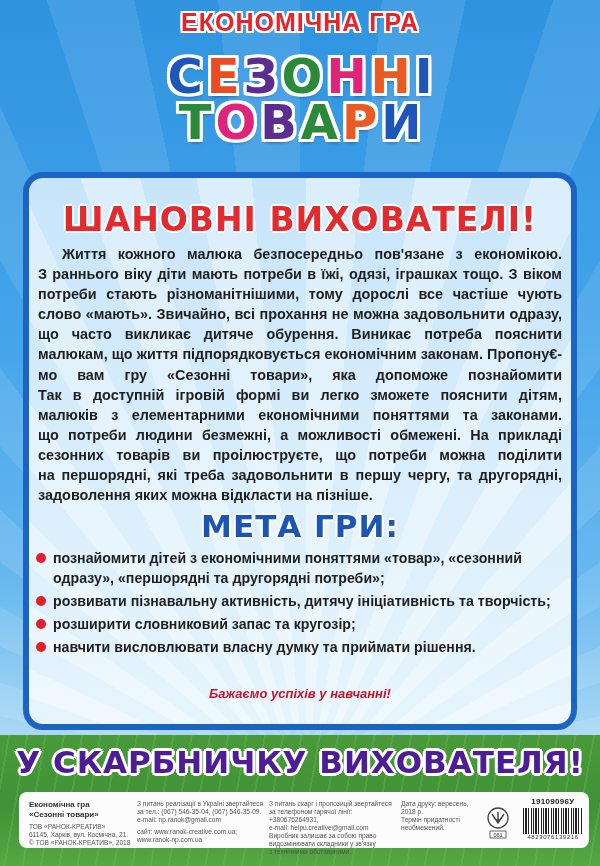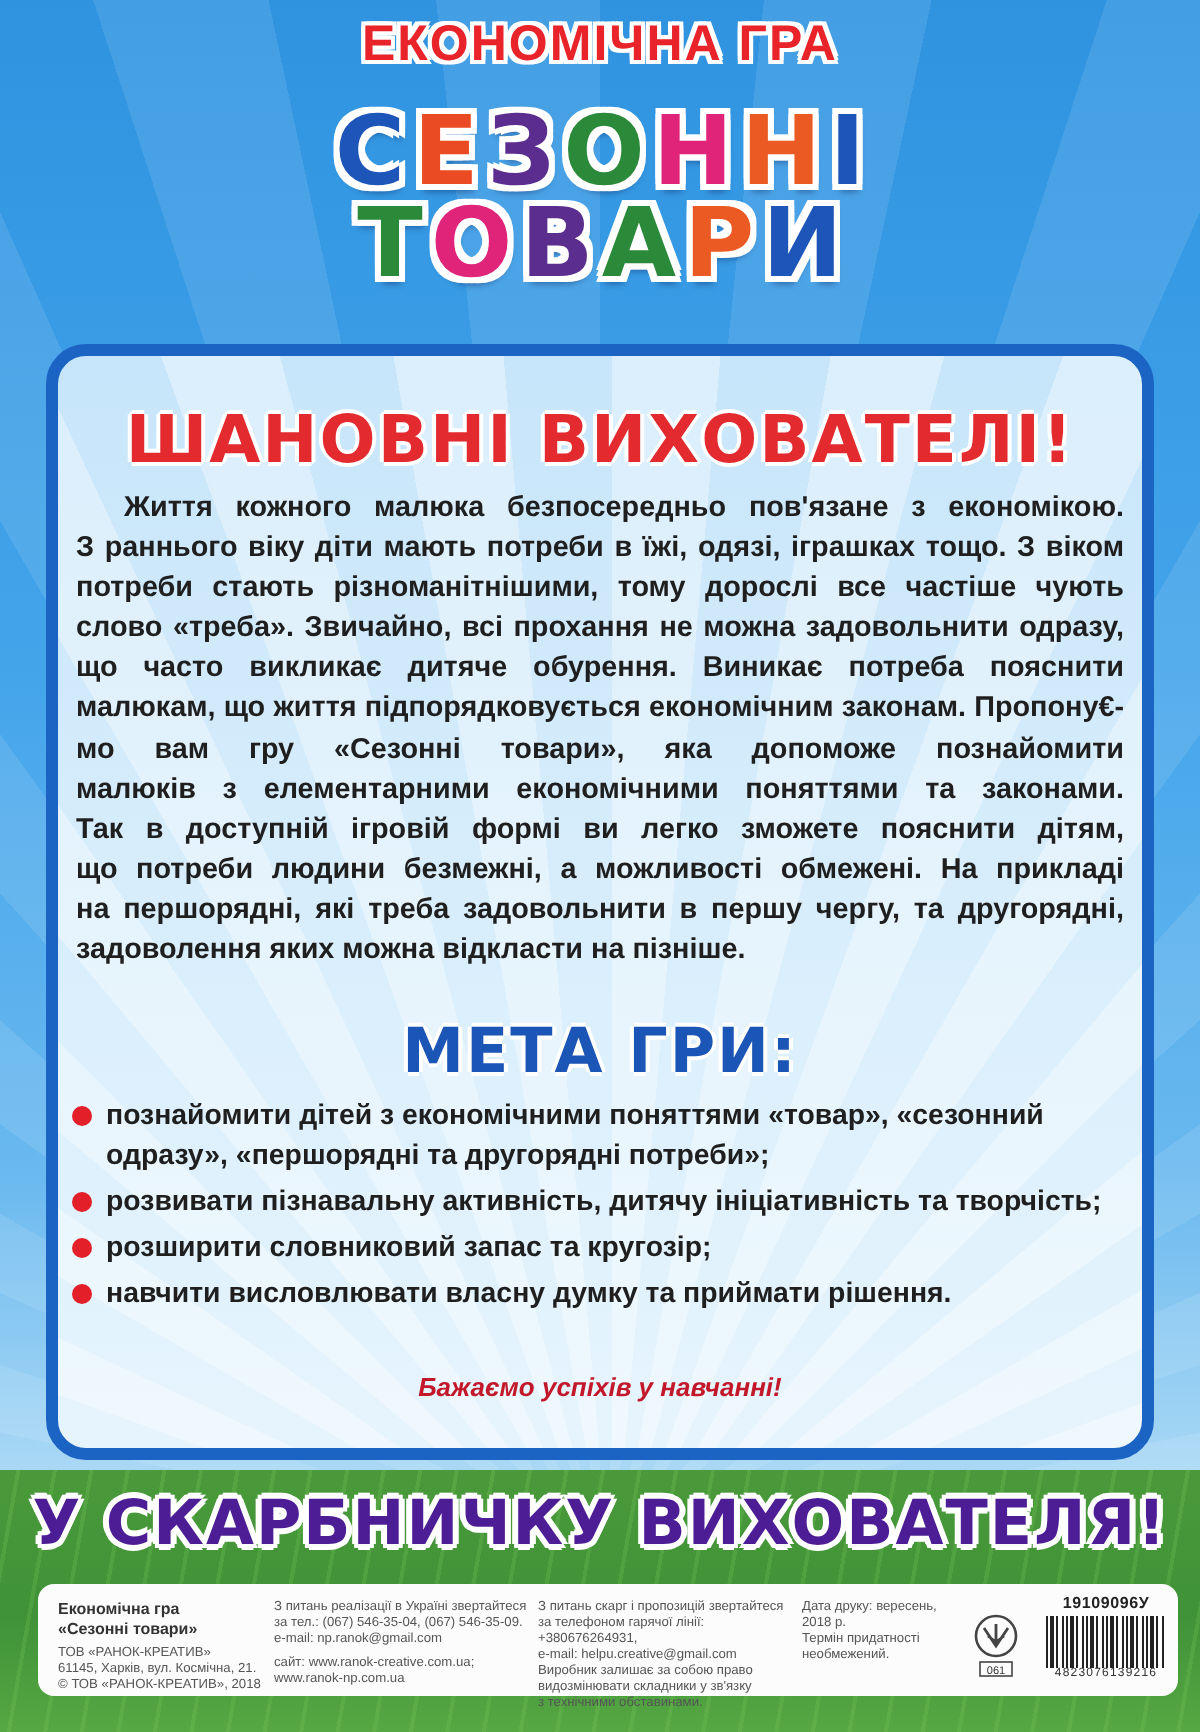--- a/index.html
+++ b/index.html
@@ -158,27 +158,28 @@
     </div>
 </div>
 
 <div class="panel">
   <div class="panel-title">ШАНОВНІ ВИХОВАТЕЛІ!</div>
 
   <div class="intro">
     <div class="intro-line indent">Життя кожного малюка безпосередньо пов'язане з економікою.</div>
     <div class="intro-line">З раннього віку  діти мають потреби в їжі, одязі, іграшках тощо. З віком</div>
     <div class="intro-line">потреби стають різноманітнішими, тому дорослі все частіше чують</div>
-    <div class="intro-line">слово «треба». Звичайно, всі прохання не можна задовольнити одразу,</div>
+    <div class="intro-line">слово «мають». Звичайно, всі прохання не можна задовольнити одразу,</div>
     <div class="intro-line">що часто викликає дитяче обурення. Виникає потреба пояснити</div>
     <div class="intro-line">малюкам, що життя підпорядковується економічним законам. Пропону€-</div>
     <div class="intro-line">мо вам гру «Сезонні товари», яка допоможе познайомити</div>
+    <div class="intro-line">Так в доступній ігровій формі ви легко зможете пояснити дітям,</div>
     <div class="intro-line">малюків з елементарними економічними поняттями та законами.</div>
-    <div class="intro-line">Так в доступній ігровій формі ви легко зможете пояснити дітям,</div>
     <div class="intro-line">що потреби людини безмежні, а можливості обмежені. На прикладі</div>
+    <div class="intro-line">сезонних товарів ви проілюструєте, що потреби можна поділити</div>
     <div class="intro-line">на першорядні, які треба задовольнити в першу чергу, та другорядні,</div>
     <div class="intro-line last">задоволення яких можна відкласти на пізніше.</div>
   </div>
 
   <div class="goals-title">МЕТА ГРИ:</div>
 
   <ul class="goals">
     <li class="goal">
       <span class="dot"></span>
       <span>познайомити дітей з економічними поняттями «товар», «сезонний одразу», «першорядні та другорядні потреби»;</span>

